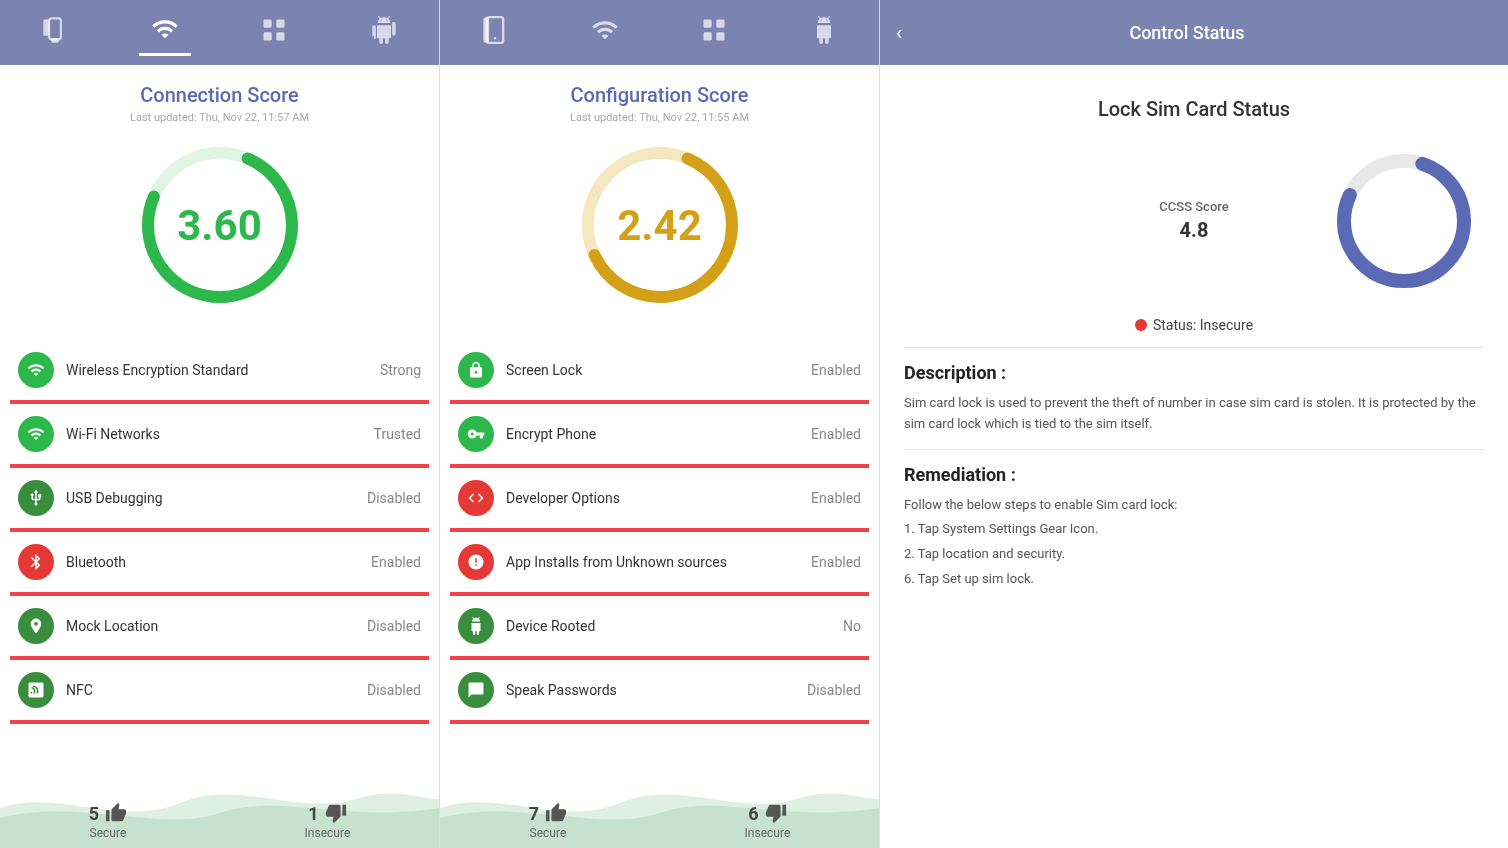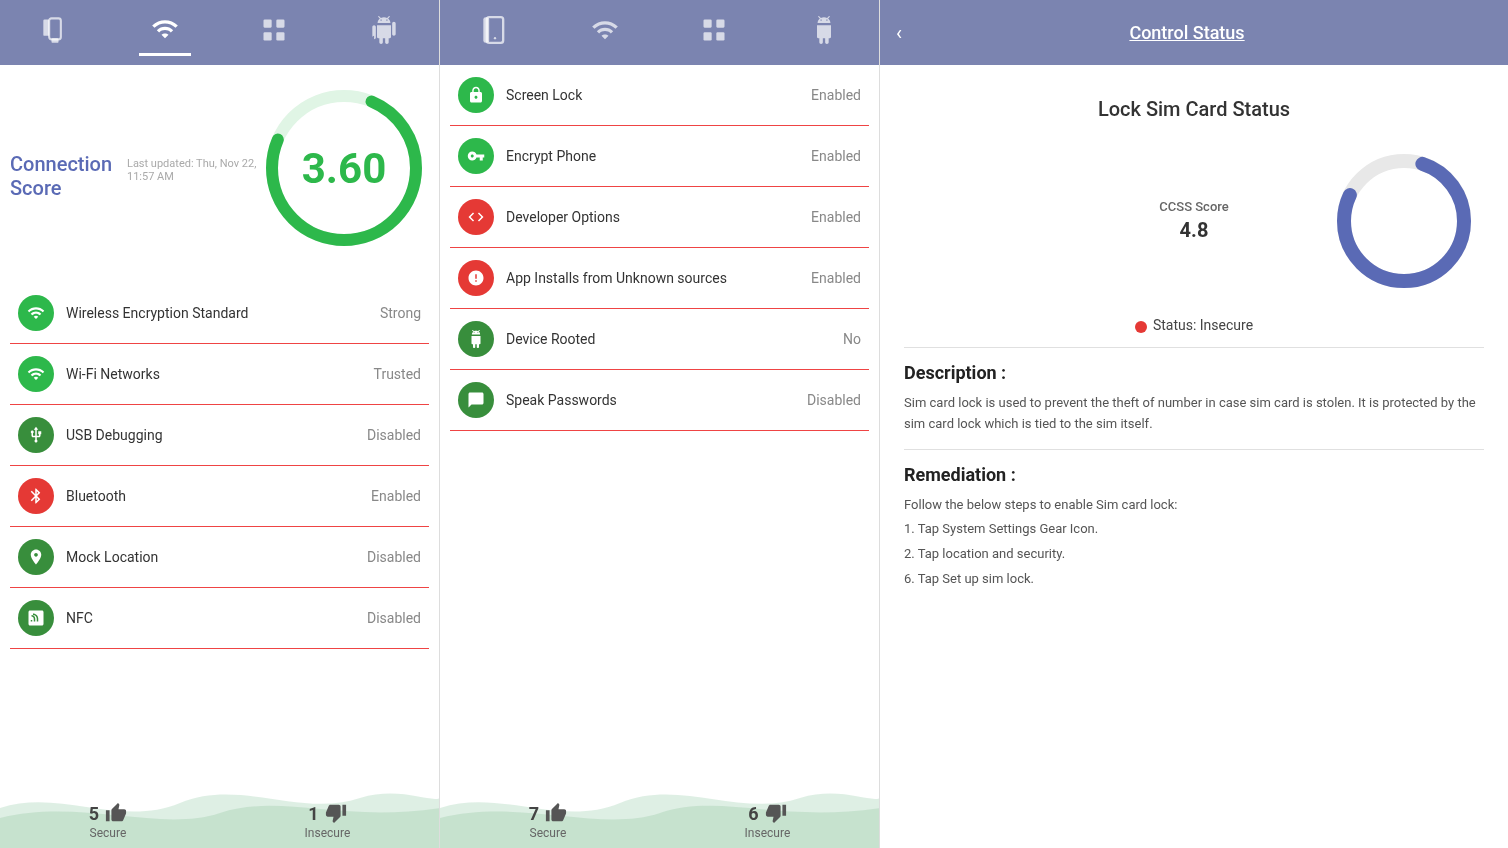--- a/index.html
+++ b/index.html
@@ -40,21 +40,21 @@
       padding: 5px 12px;
     }
     .nav-icon.active {
       color: #fff;
       border-bottom: 3px solid #fff;
     }
 
     
     .score-section {
       display: flex;
-      flex-direction: row;
+      flex-direction: column;
       align-items: center;
       padding: 18px 10px 10px;
     }
 
     .score-title {
       font-size: 20px;
       color: #5a6ab5;
       font-weight: 500;
       margin-bottom: 4px;
     }
@@ -95,21 +95,21 @@
     .list-items {
       flex: 1;
       overflow-y: auto;
       padding: 0 10px;
     }
 
     .list-item {
       display: flex;
       align-items: center;
       padding: 12px 8px;
-      border-bottom: 1px solid #ef4444;
+      border-bottom: 4px solid #ef4444;
     }
 
     .list-item-icon {
       width: 36px;
       height: 36px;
       border-radius: 50%;
       display: flex;
       align-items: center;
       justify-content: center;
       margin-right: 12px;
@@ -197,21 +197,20 @@
       margin-right: 16px;
     }
 
     .right-header-title {
       color: #fff;
       font-size: 18px;
       font-weight: 500;
       flex: 1;
       text-align: center;
       margin-right: 36px;
-      text-decoration: underline;
     }
 
     .right-content {
       padding: 32px 24px;
       overflow-y: auto;
       flex: 1;
     }
 
     .lock-sim-title {
       font-size: 20px;
@@ -236,21 +235,21 @@
       transform: translate(-50%, -50%);
       text-align: center;
       font-size: 13px;
       color: #555;
       font-weight: 500;
       line-height: 1.4;
     }
 
     .status-row {
       display: flex;
-      align-items: flex-end;
+      align-items: center;
       justify-content: center;
       gap: 6px;
       margin-bottom: 12px;
     }
 
     .status-dot {
       width: 12px;
       height: 12px;
       border-radius: 50%;
       background: #e53935;
@@ -447,20 +446,31 @@
           <rect x="14" y="14" width="7" height="7" rx="1"></rect>
       </svg>
     </span>
     <span class="nav-icon">
       <svg width="28" height="28" viewBox="0 0 24 24" fill="rgba(255,255,255,0.7)">
         <path d="M6 18c0 .55.45 1 1 1h1v3.5c0 .83.67 1.5 1.5 1.5s1.5-.67 1.5-1.5V19h2v3.5c0 .83.67 1.5 1.5 1.5s1.5-.67 1.5-1.5V19h1c.55 0 1-.45 1-1V8H6v10zM15.53 2.16l1.3-1.3c.2-.2.2-.51 0-.71-.2-.2-.51-.2-.71 0l-1.48 1.48C13.85 1.23 12.95 1 12 1c-.96 0-1.86.23-2.66.63L7.85.15c-.2-.2-.51-.2-.71 0-.2.2-.2.51 0 .71l1.31 1.31C7.29 3.13 6.5 4.55 6.5 6h11c0-1.45-.79-2.87-1.97-3.84zM10 4H9V3h1v1zm5 0h-1V3h1v1z"></path>
       </svg>
     </span>
   </div>
 
+  <div class="score-section">
+    <div class="score-title">Configuration Score</div>
+    <div class="score-subtitle">Last updated: Thu, Nov 22, 11:55 AM</div>
+    <div class="circle-score circle-yellow">
+      <svg viewBox="0 0 170 170">
+        <circle cx="85" cy="85" r="72" fill="none" stroke="#f5e8c0" stroke-width="12"></circle>
+        <circle cx="85" cy="85" r="72" fill="none" stroke="#d4a017" stroke-width="12" stroke-dasharray="280 172" stroke-dashoffset="85" stroke-linecap="round"></circle>
+      </svg>
+      <div class="circle-score-value">2.42</div>
+    </div>
+  </div>
 
   <div class="list-items">
 
     <div class="list-item">
       <div class="list-item-icon icon-green">
         <svg width="18" height="18" viewBox="0 0 24 24" fill="white">
           <path d="M18 8h-1V6c0-2.76-2.24-5-5-5S7 3.24 7 6v2H6c-1.1 0-2 .9-2 2v10c0 1.1.9 2 2 2h12c1.1 0 2-.9 2-2V10c0-1.1-.9-2-2-2zm-6 9c-1.1 0-2-.9-2-2s.9-2 2-2 2 .9 2 2-.9 2-2 2zm3.1-9H8.9V6c0-1.71 1.39-3.1 3.1-3.1 1.71 0 3.1 1.39 3.1 3.1v2z"></path>
         </svg>
       </div>
       <span class="list-item-label">Screen Lock</span>

